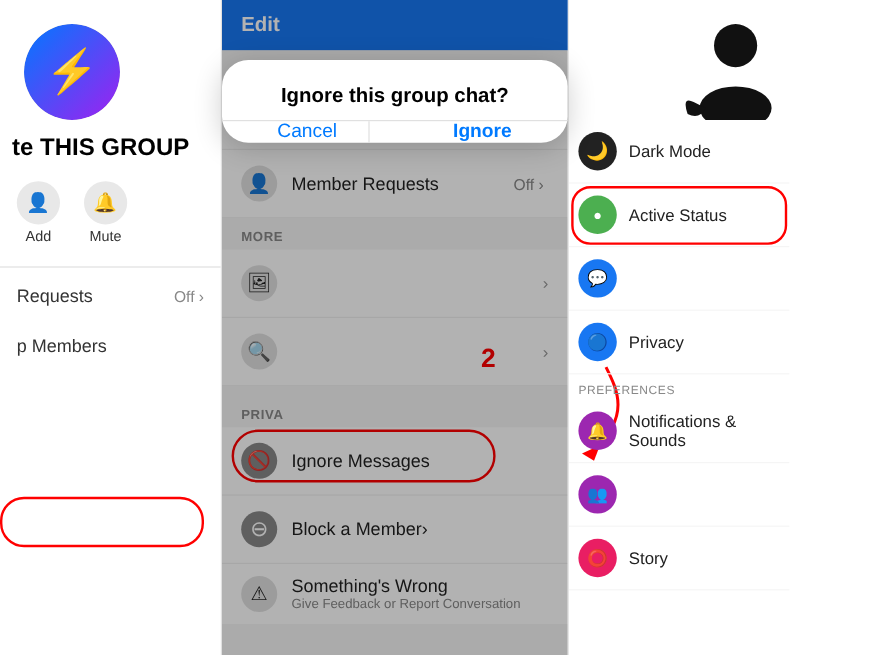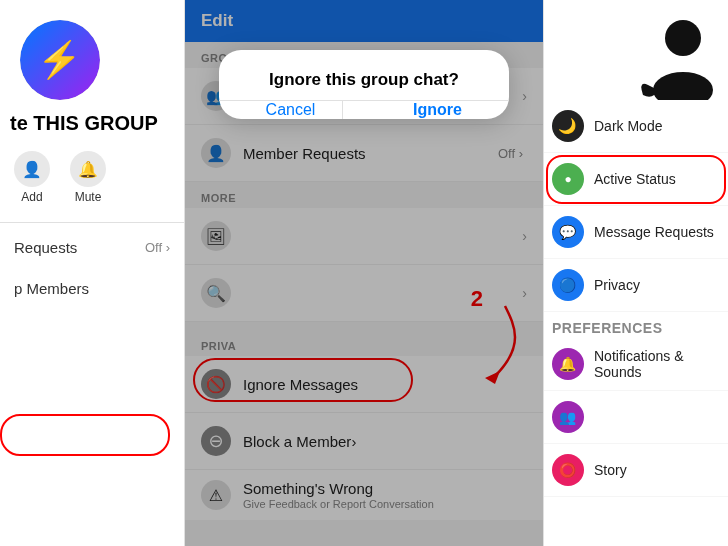--- a/index.html
+++ b/index.html
@@ -104,21 +104,21 @@
       left: 0;
       width: 170px;
       height: 42px;
       border: 2.5px solid red;
       border-radius: 20px;
       pointer-events: none;
     }
 
     
     .middle-panel {
-      width: 358px;
+      width: 288px;
       height: 546px;
       background: #f5f5f5;
       display: flex;
       flex-direction: column;
       position: relative;
     }
     .middle-header {
       background: #1877F2;
       color: white;
       font-size: 17px;
@@ -320,22 +320,22 @@
       width: 32px;
       height: 32px;
       border-radius: 50%;
       display: flex;
       align-items: center;
       justify-content: center;
       flex-shrink: 0;
       font-size: 16px;
     }
     .right-section-label {
-      font-size: 14px;
-      font-weight: 700;
+      font-size: 10px;
+      font-weight: 400;
       color: #888;
       letter-spacing: 0.5px;
       padding: 8px 8px 2px 8px;
     }
     .right-panel-inner {
       position: relative;
       display: flex;
       flex-direction: column;
       flex: 1;
     }
@@ -469,21 +469,20 @@
         </div>
         <span>Active Status</span>
       </div>
       <div style="position:absolute;top:2px;left:2px;right:2px;bottom:2px;border:2px solid red;border-radius:16px;pointer-events:none;"></div>
     </div>
 
     <div class="right-menu-item">
       <div class="right-icon-circle" style="background:#1877F2;">
         <span style="color:#fff;font-size:14px;">💬</span>
       </div>
-      <span>Message Requests</span>
     </div>
 
     <div class="right-menu-item">
       <div class="right-icon-circle" style="background:#1877F2;">
         <span style="color:#fff;font-size:14px;">🔵</span>
       </div>
       <span>Privacy</span>
     </div>
 
     <div class="right-section-label">PREFERENCES</div>

